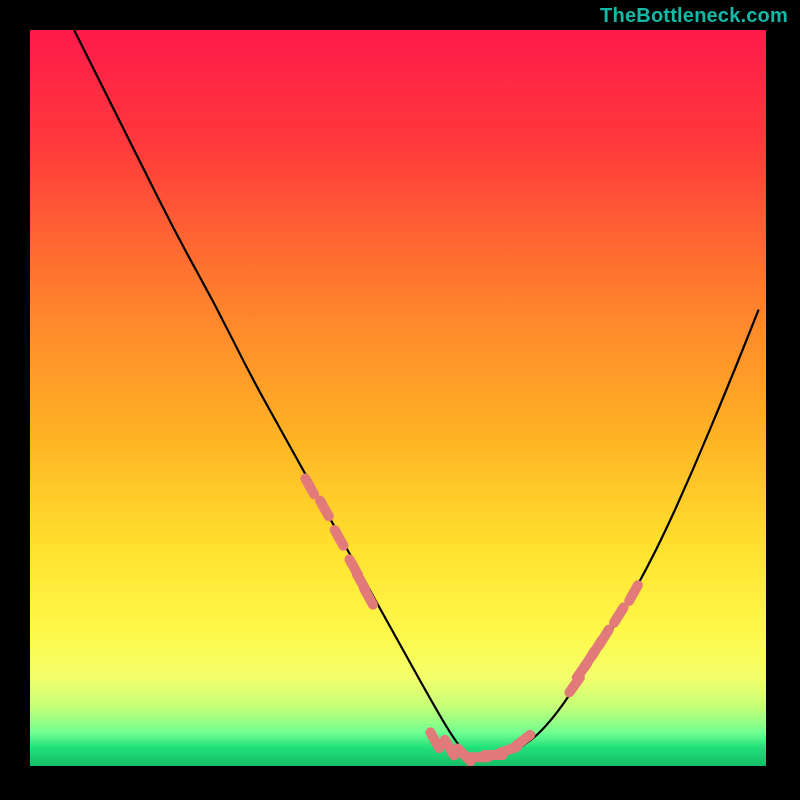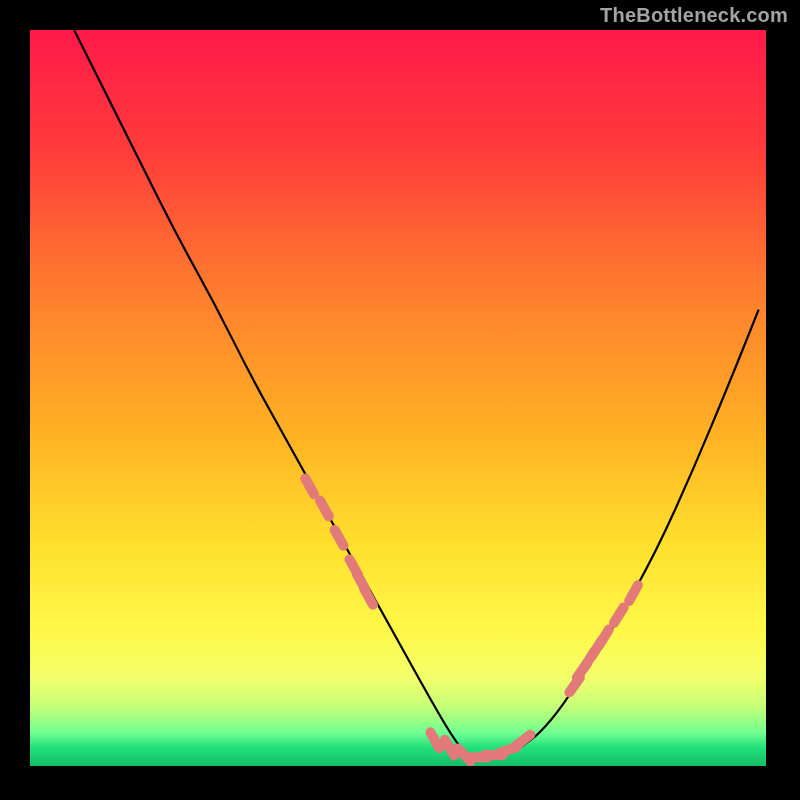--- a/index.html
+++ b/index.html
@@ -14,21 +14,21 @@
   .stage {
     position: relative;
     width: 800px;
     height: 800px;
     background: #000;
   }
   .watermark {
     position: absolute;
     top: 4px;
     right: 12px;
-    color: #a3a3a3;
+    color: #14b8a6;
     font-size: 20px;
     font-weight: 600;
     letter-spacing: 0.2px;
     user-select: none;
     z-index: 5;
   }
   svg.plot {
     position: absolute;
     top: 0;
     left: 0;

